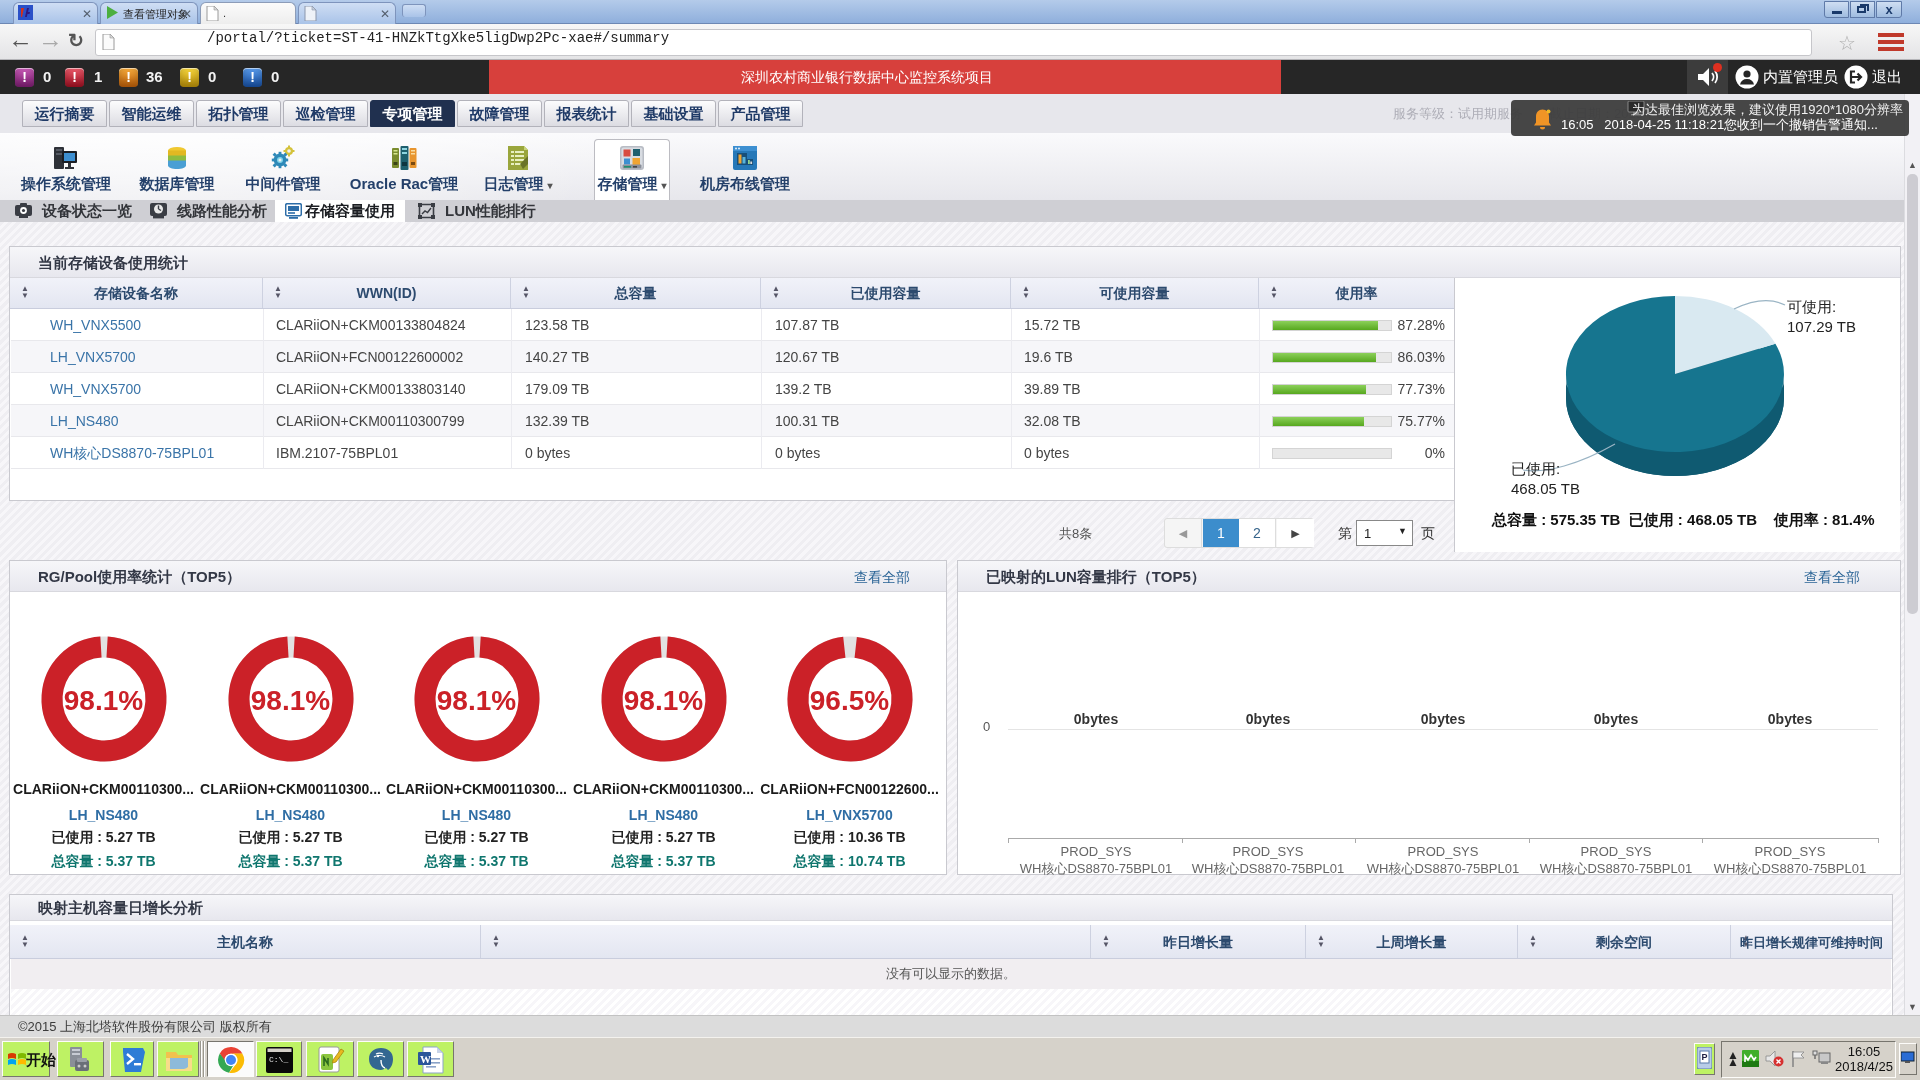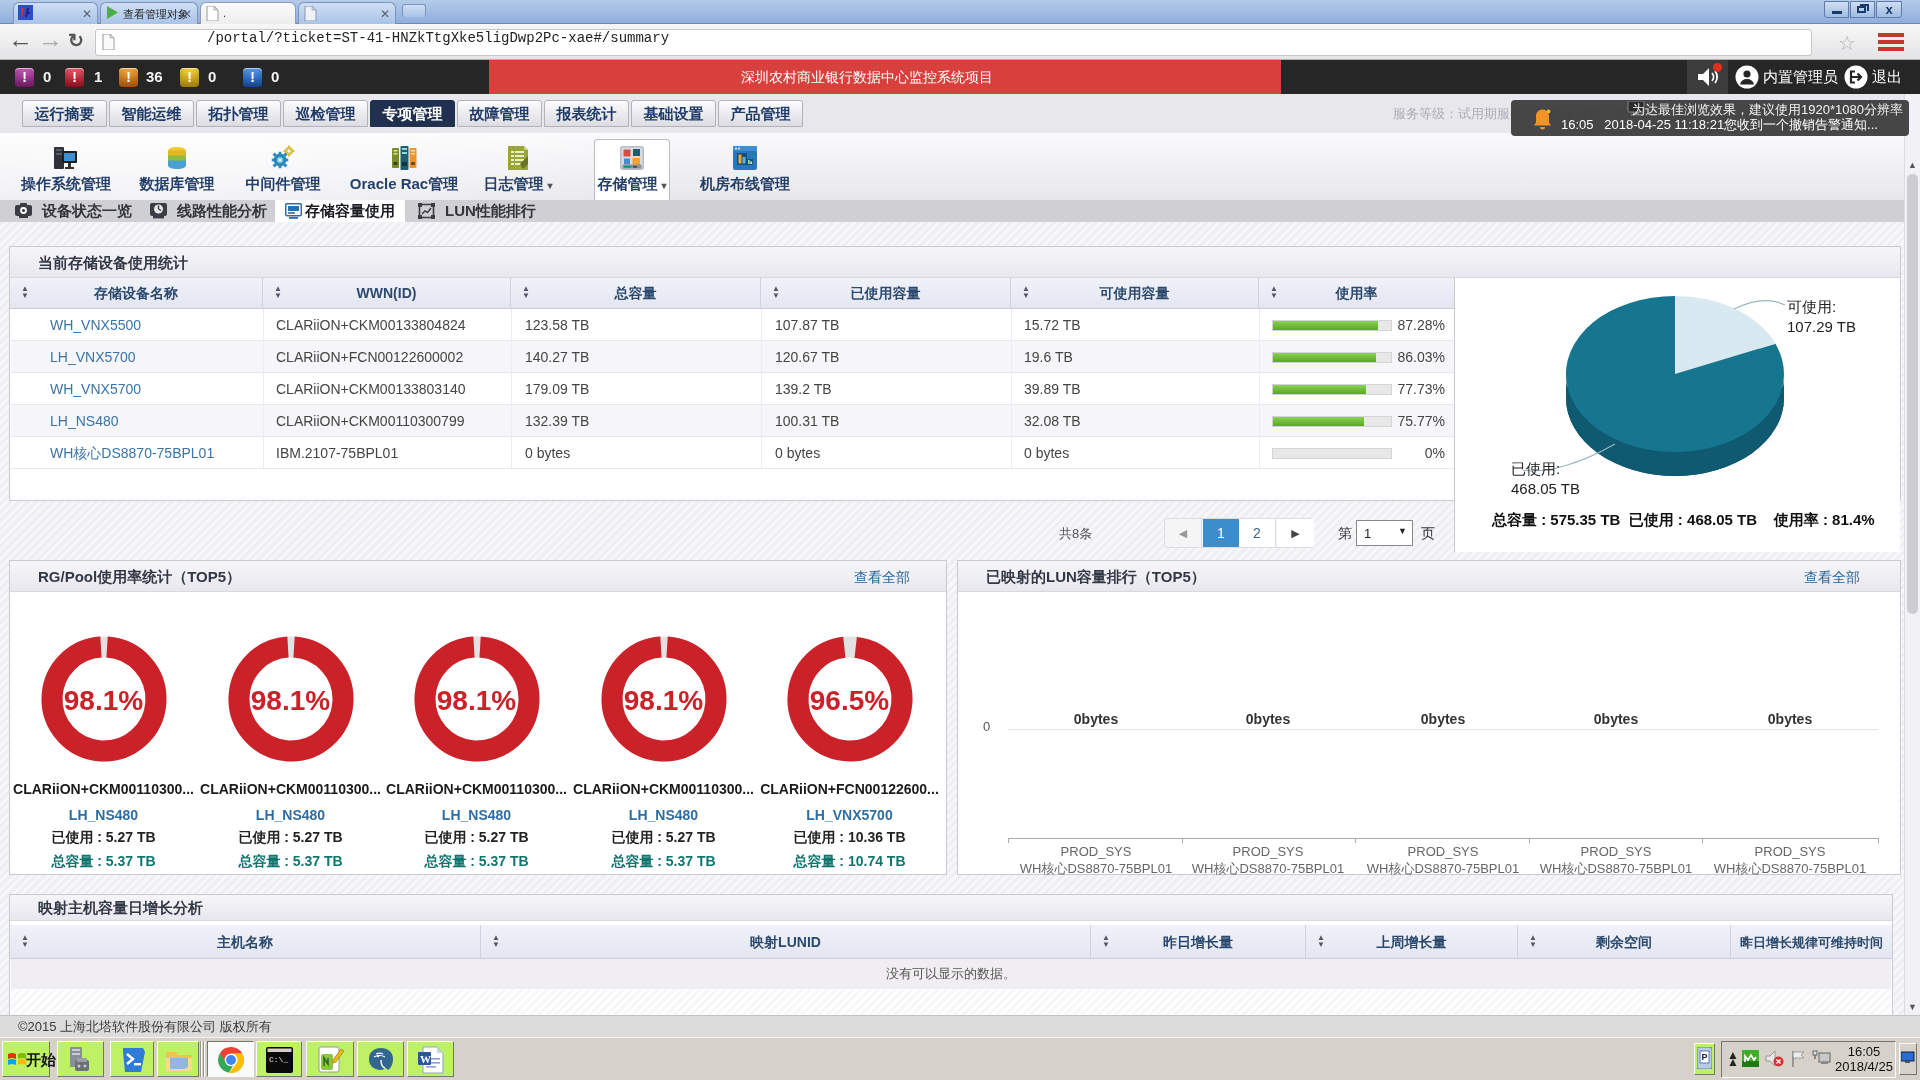--- a/index.html
+++ b/index.html
@@ -603,21 +603,20 @@
       <div class="phead" style="height:26px;">
           <div class="ptitle" style="top:4px;">映射主机容量日增长分析</div>
         </div>
       <div class="th" style="left:0;top:30px;width:1882px;height:34px;">
         <div class="thcell" style="left:0;width:471px;">
             <div class="sort" style="top:9px;">▲<br>▼</div>
             <div class="thtext" style="top:9px;">主机名称</div>
           </div>
         <div class="thcell" style="left:471px;width:610px;">
             <div class="sort" style="top:9px;">▲<br>▼</div>
-            <div class="thtext" style="top:9px;">映射LUNID</div>
           </div>
         <div class="thcell" style="left:1081px;width:215px;">
             <div class="sort" style="top:9px;">▲<br>▼</div>
             <div class="thtext" style="top:9px;">昨日增长量</div>
           </div>
         <div class="thcell" style="left:1296px;width:212px;">
             <div class="sort" style="top:9px;">▲<br>▼</div>
             <div class="thtext" style="top:9px;">上周增长量</div>
           </div>
         <div class="thcell" style="left:1508px;width:213px;">

